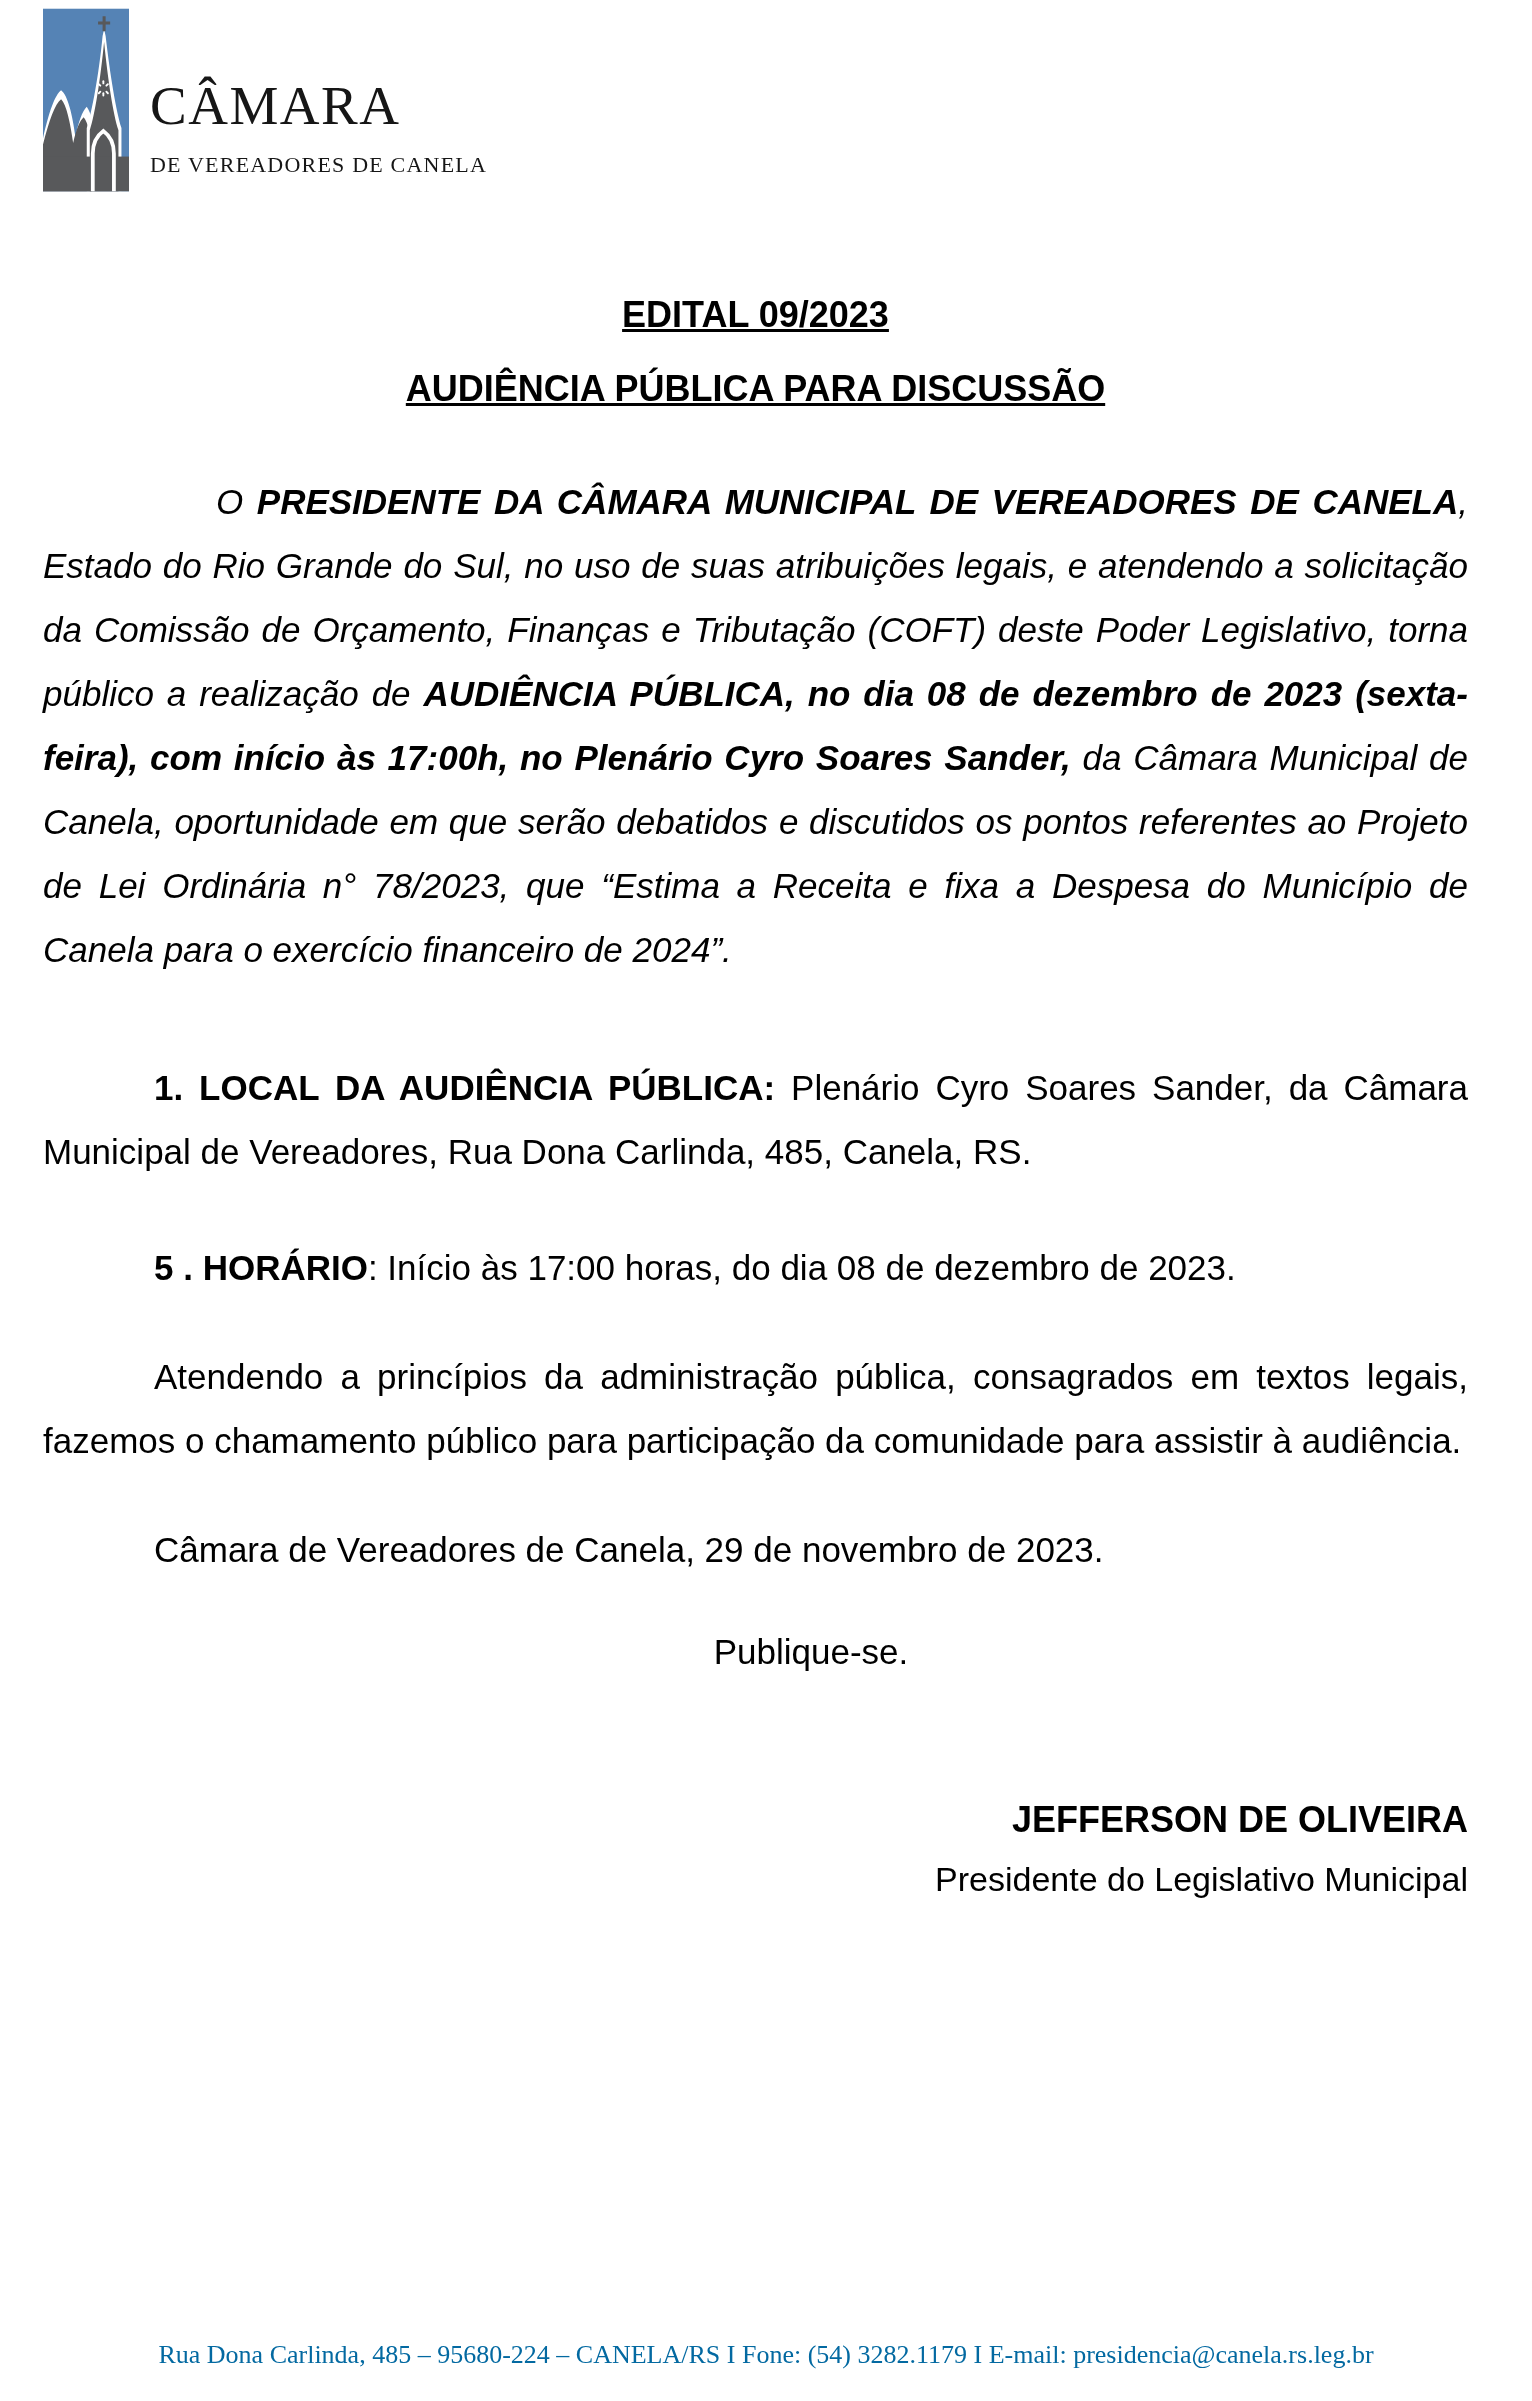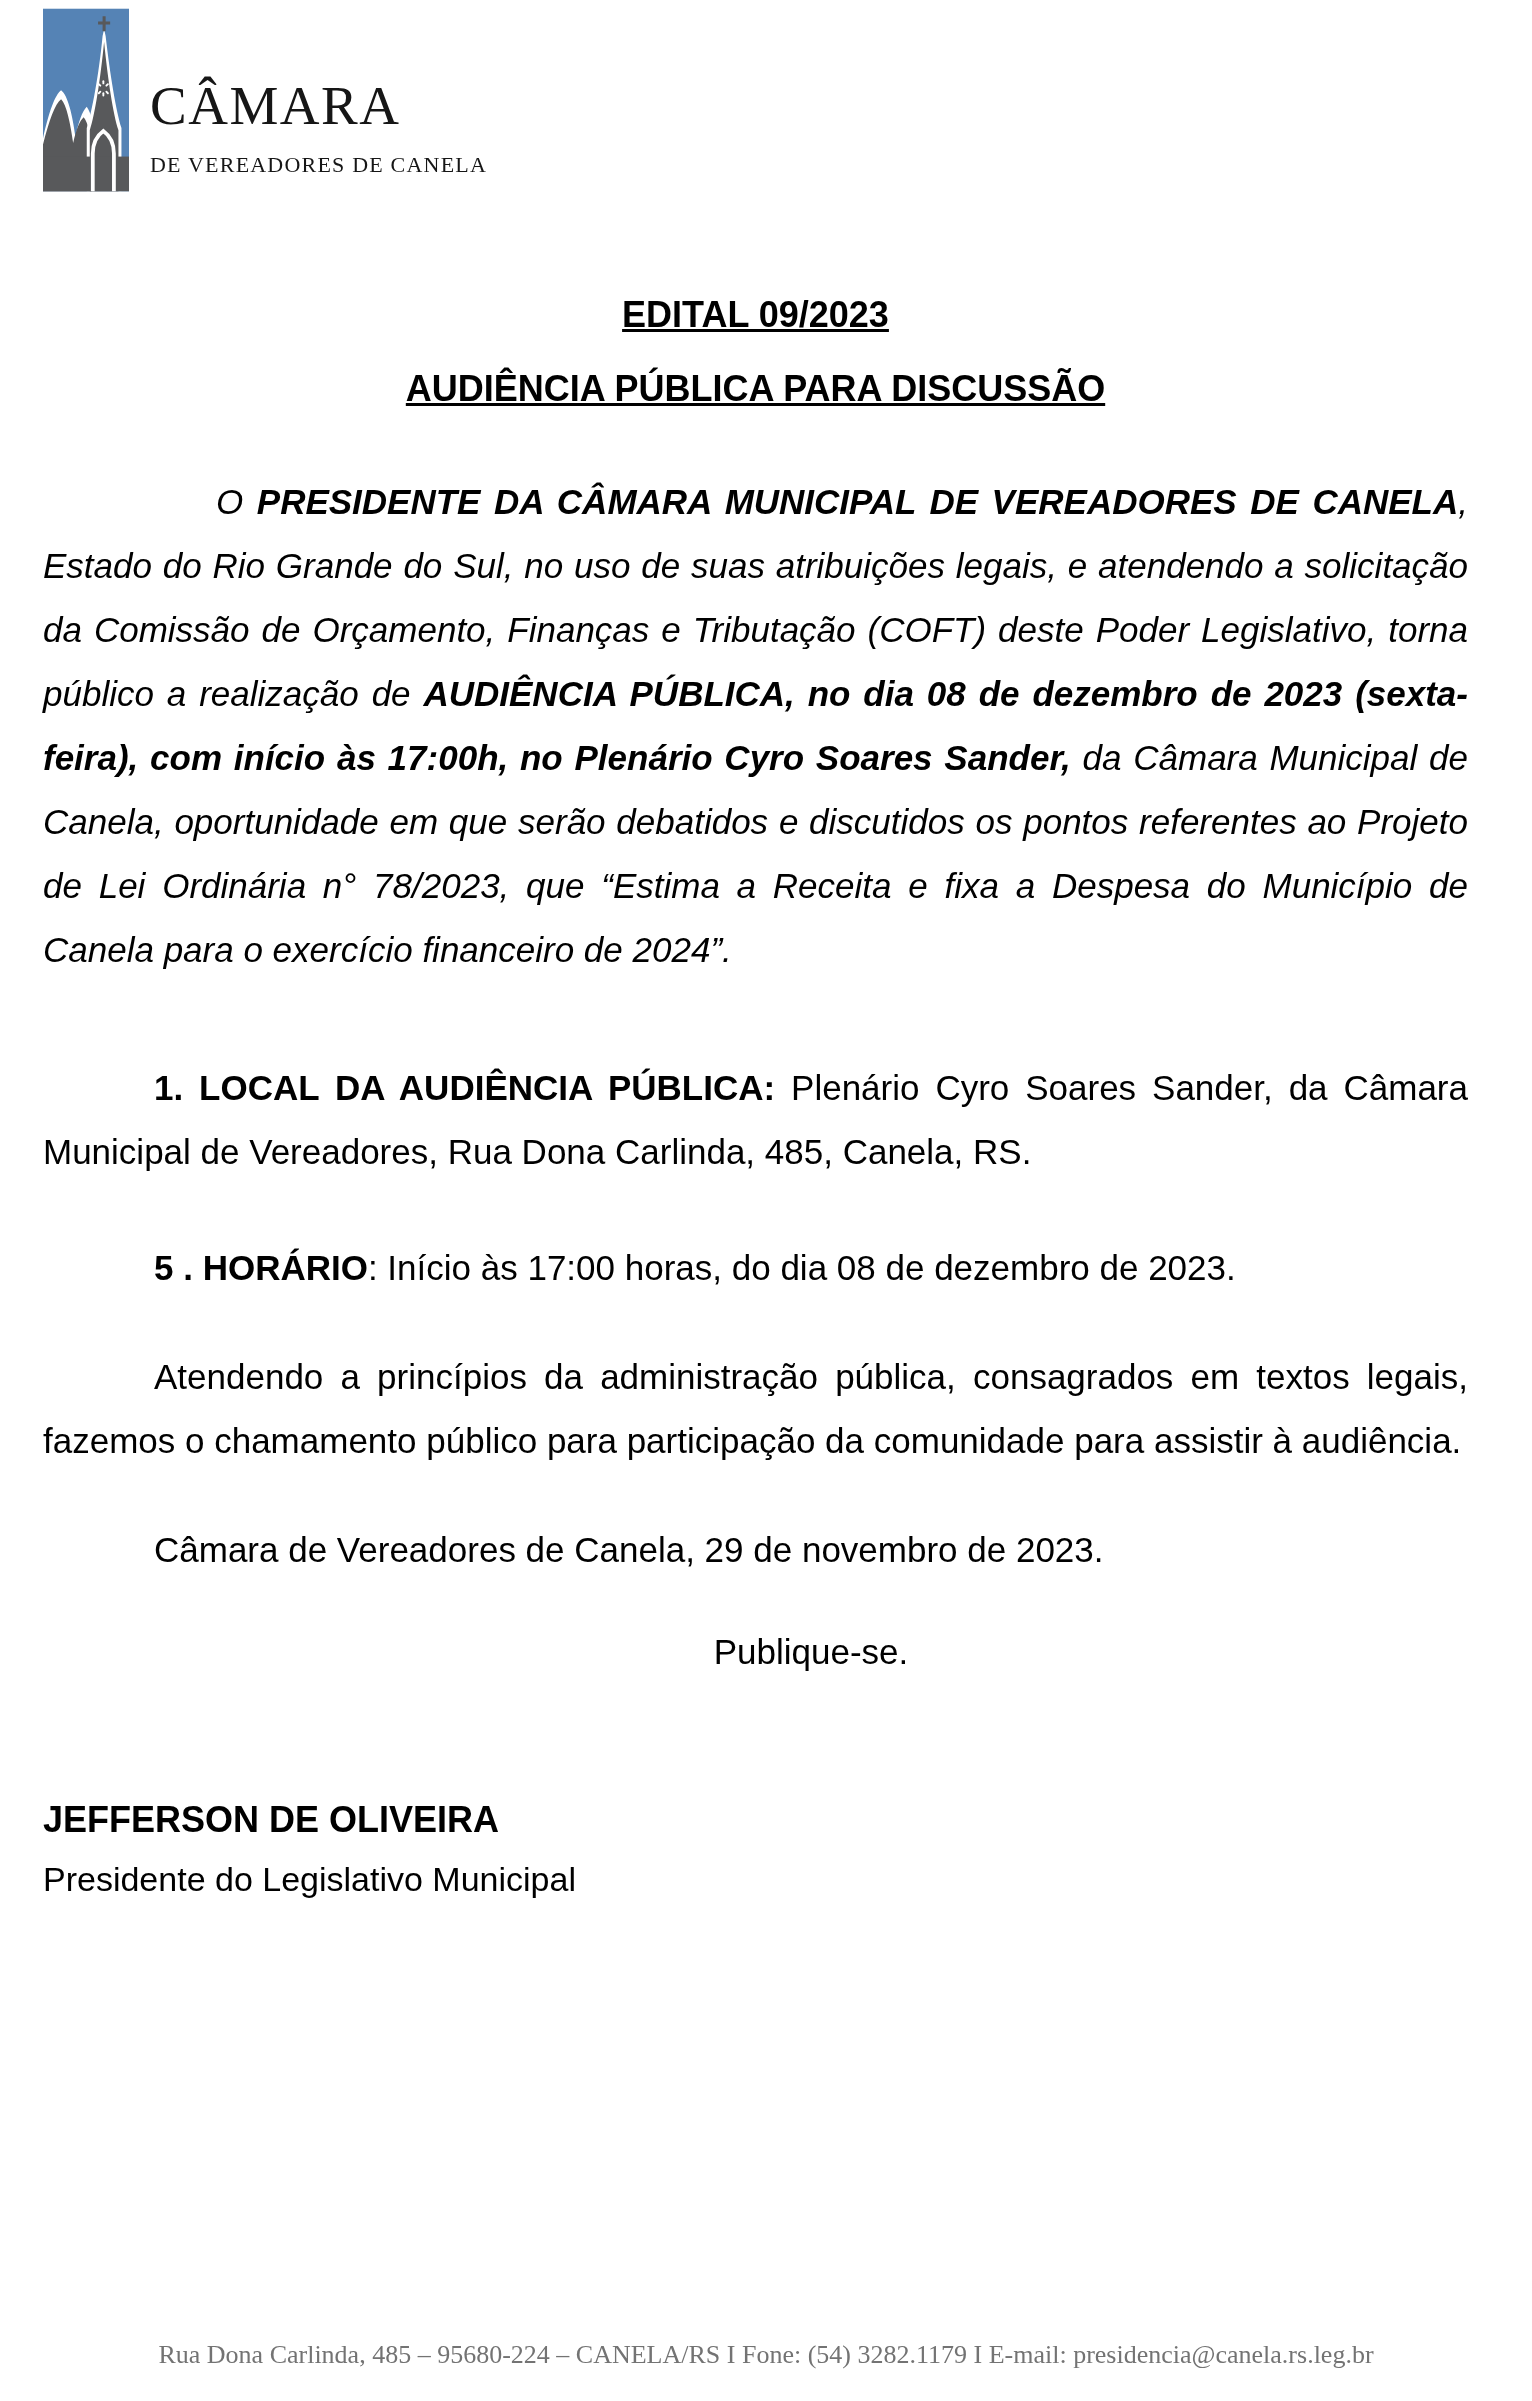--- a/index.html
+++ b/index.html
@@ -31,29 +31,29 @@
   .indent-lg { text-indent: 173px; font-style: italic; }
   .indent-md { text-indent: 111px; }
   .m-open   { margin-top: 44px; }
   .m-item1  { margin-top: 74px; }
   .m-item2  { margin-top: 52px; }
   .m-call   { margin-top: 45px; }
   .m-date   { margin-top: 45px; text-align: left; }
   .m-pub    { margin-top: 38px; text-align: center; }
   strong { font-weight: bold; }
   
-  .signature { margin-top: 105px; text-align: left; }
+  .signature { margin-top: 105px; text-align: right; }
   .sig-name { font-weight: bold; font-size: 36px; line-height: 61px; }
   .sig-role { font-size: 34px; line-height: 58px; }
   
   .footer {
     position: absolute; left: 0; right: 0; top: 2340px;
     text-align: center;
     font-family: "Liberation Serif", serif;
-    font-size: 26px; color: #737373;
+    font-size: 26px; color: #0369a1;
   }
 </style>
 </head>
 <body>
 
 <div class="page">
 
   <header class="logo-row">
     <svg class="church-svg" viewBox="0 0 114 242" aria-hidden="true">
       <rect width="114" height="242" fill="#5583B5"></rect>

